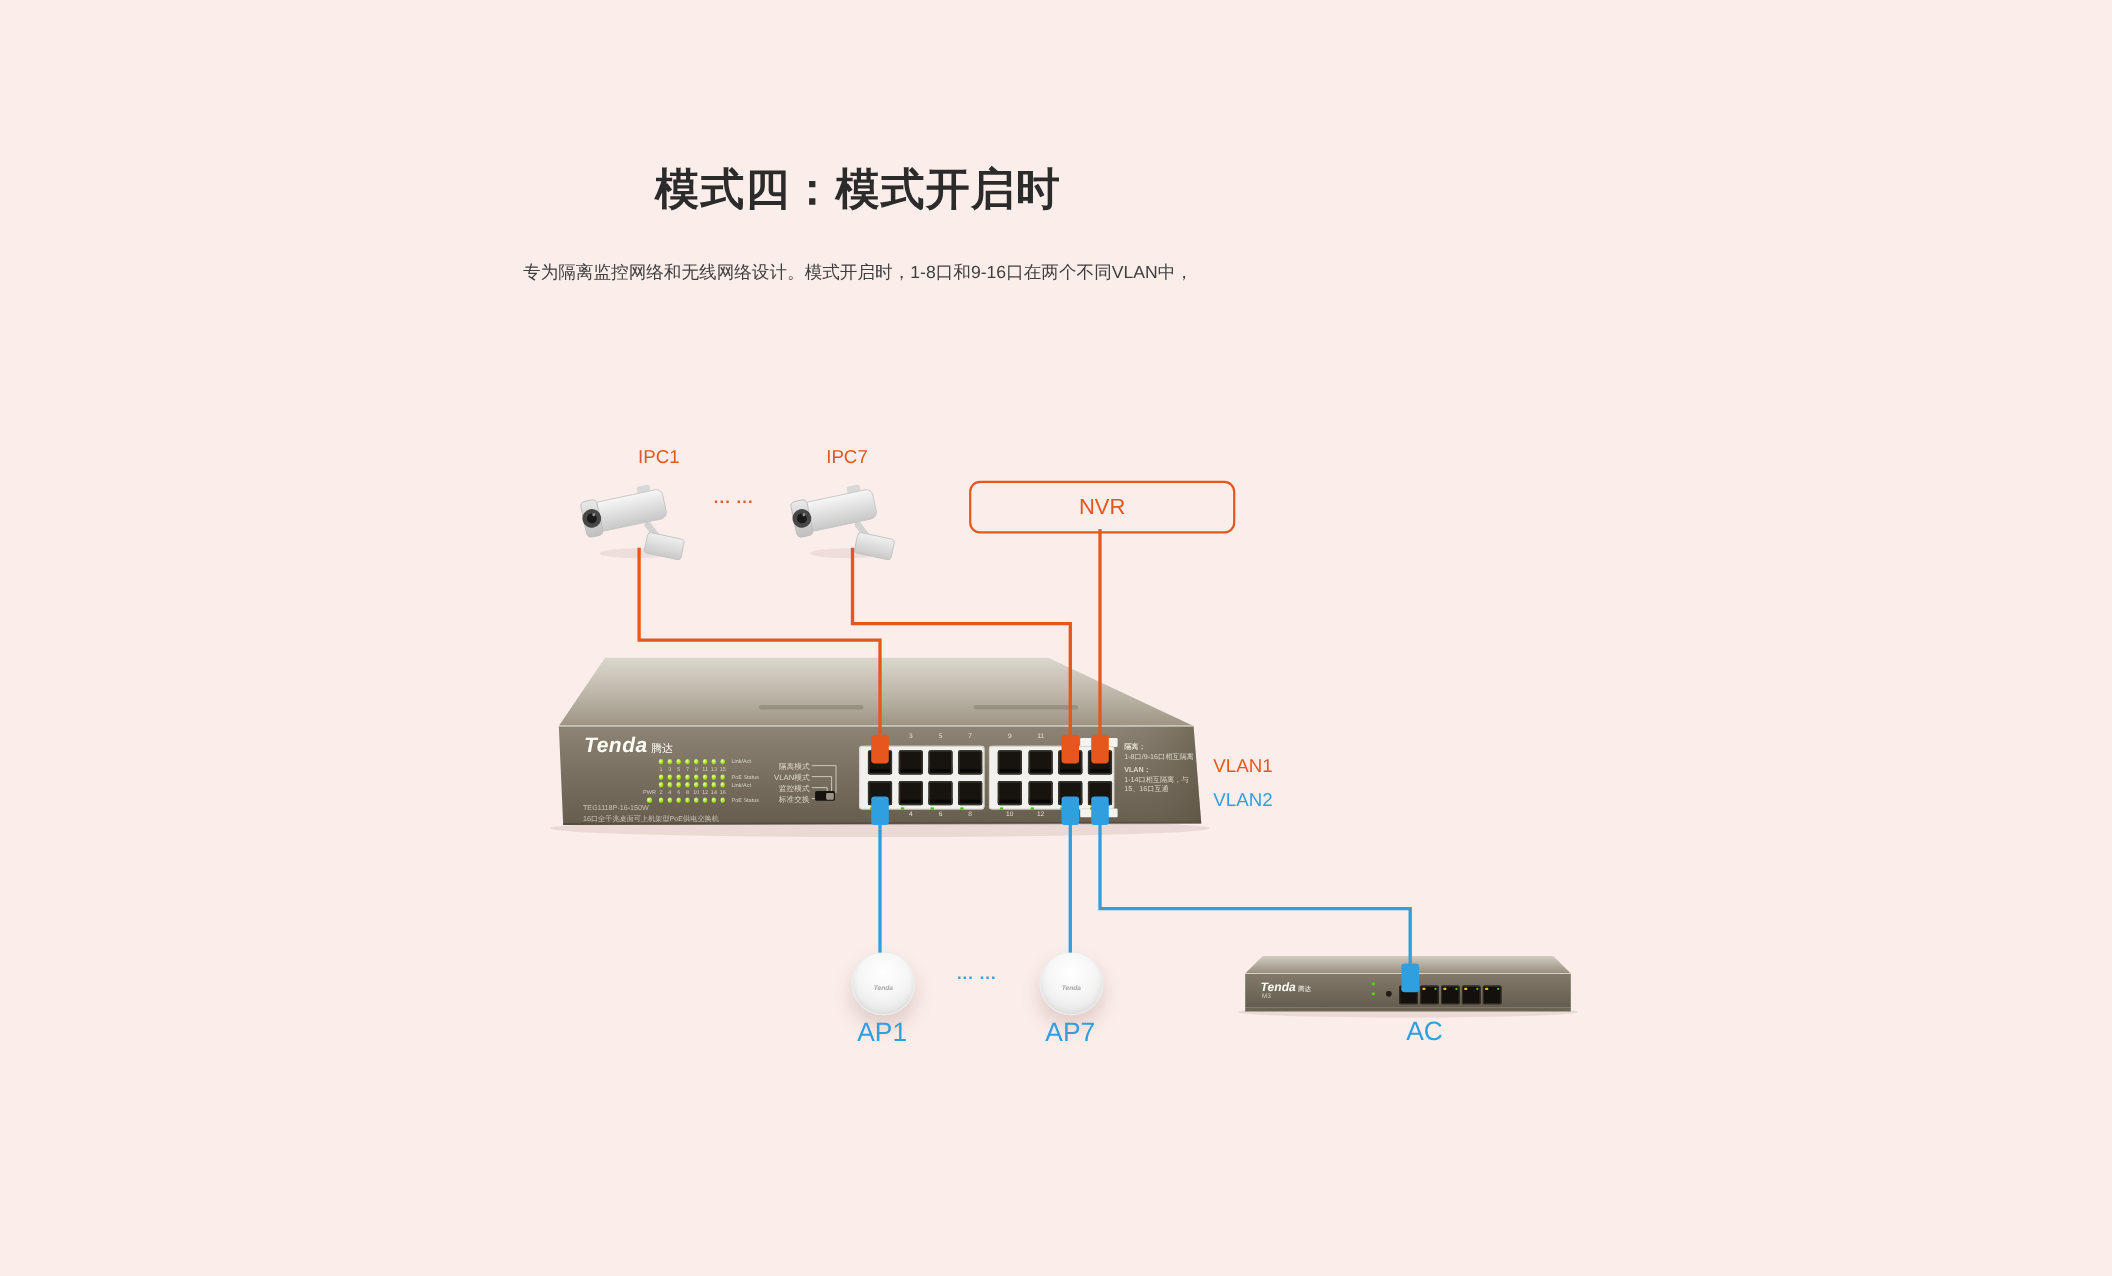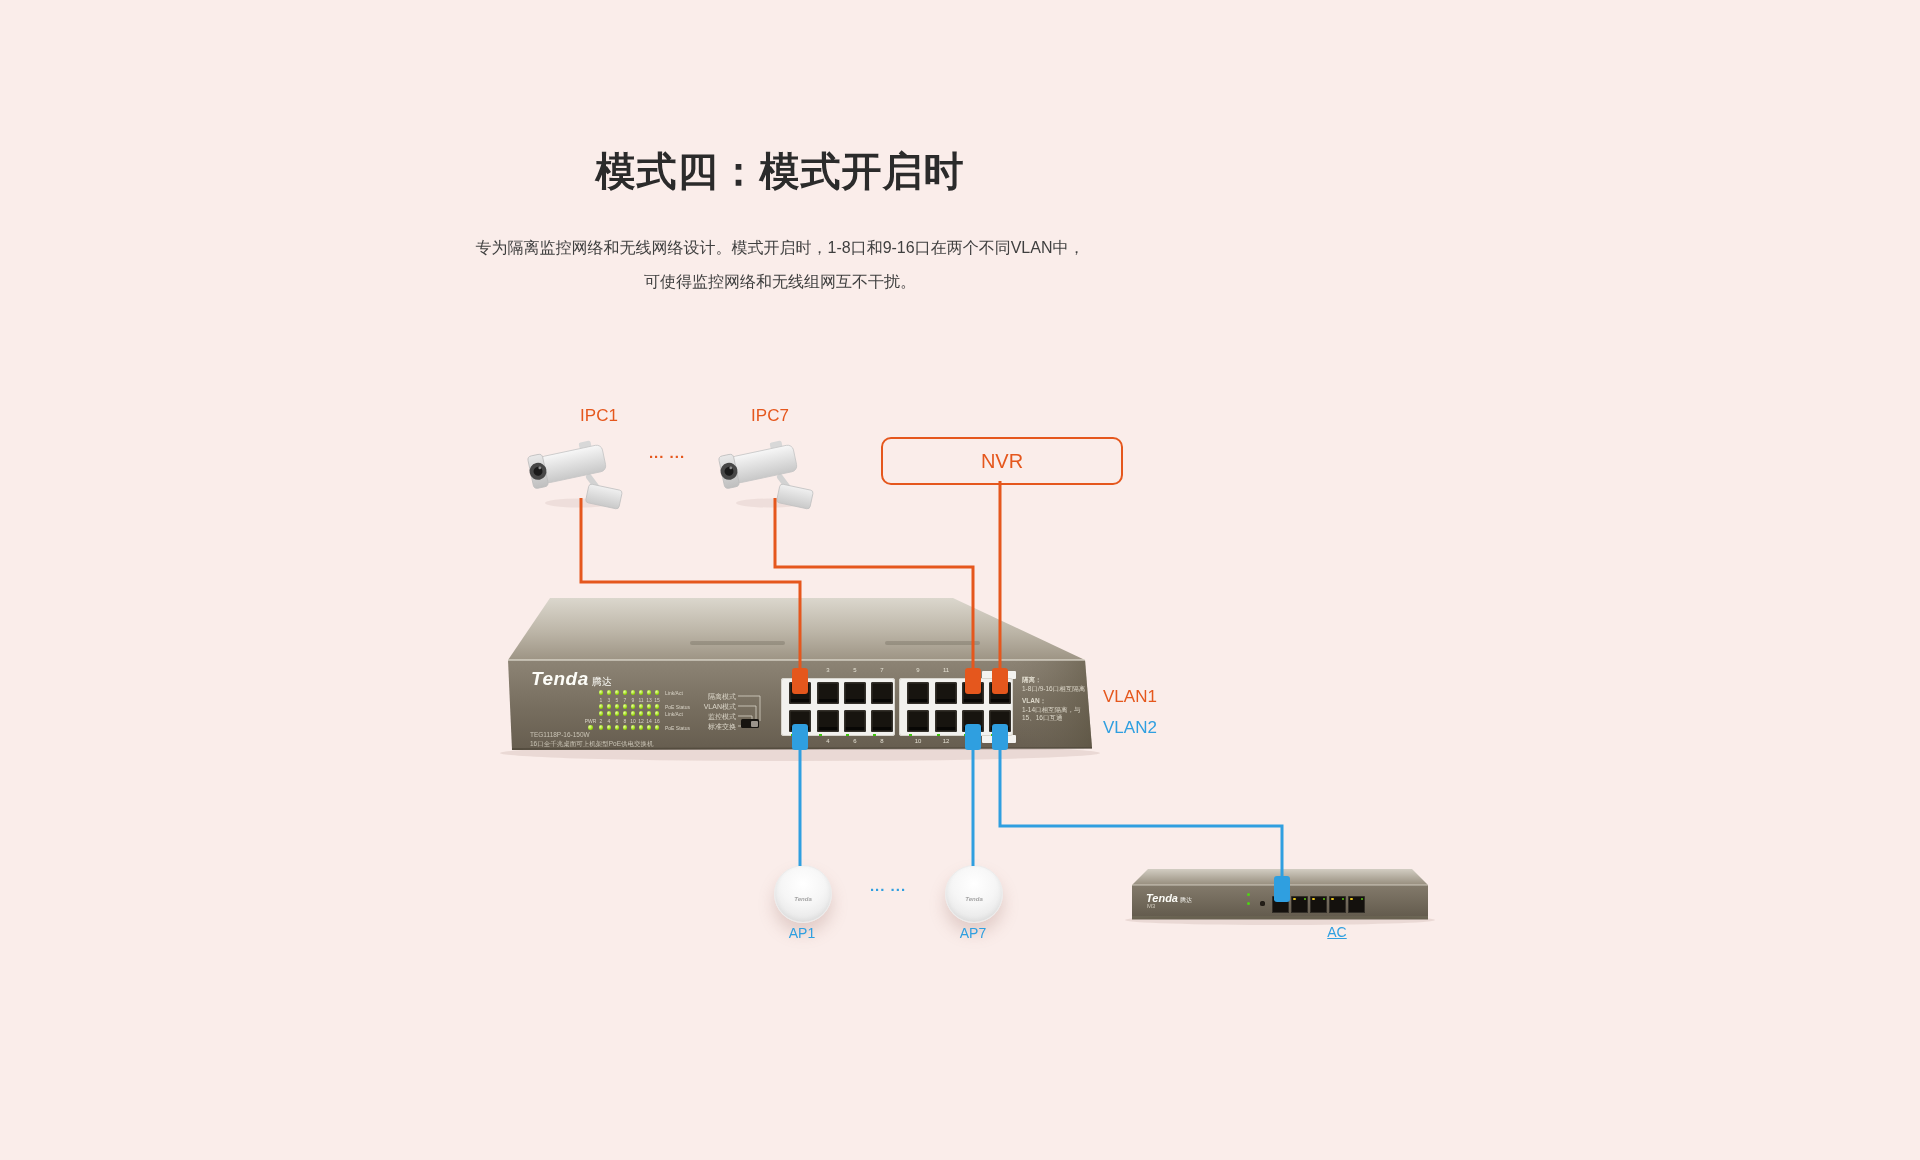--- a/index.html
+++ b/index.html
@@ -18,21 +18,21 @@
   .lbl-orange{color:#e5571d;} .lbl-blue{color:#2f9fe0;}
   .lbl-ipc{top:406px;width:60px;text-align:center;font-size:17px;}
   .dots{font-size:15px;font-weight:bold;letter-spacing:1px;text-align:center;width:60px;}
   .dots-orange{left:637px;top:444px;}
   .dots-blue{left:858px;top:877px;}
   .nvr-box{left:881px;top:437px;width:238px;height:44px;border:2px solid #e5571d;border-radius:10px;
            display:flex;align-items:center;justify-content:center;font-size:20px;color:#e5571d;}
   .lbl-vlan{font-size:17px;}
   .lbl-vlan1{left:1103px;top:687px;}
   .lbl-vlan2{left:1103px;top:718px;}
-  .lbl-ap{top:925px;width:60px;text-align:center;font-size:14px;}
+  .lbl-ap{top:925px;width:60px;text-align:center;font-size:24px;}
 
   
   .sw-logo{left:531px;top:668px;color:#fdfdf8;}
   .sw-logo .en{font-size:19px;font-weight:bold;font-style:italic;letter-spacing:.5px;}
   .sw-logo .cn{font-size:10px;margin-left:3px;}
   .sw-model{left:530px;top:731px;font-size:6.5px;color:#c9c3b5;white-space:nowrap;}
   .sw-model-desc{left:530px;top:740px;font-size:6.5px;color:#c9c3b5;white-space:nowrap;}
 
   #led-panel{left:584px;top:689px;}
   .led-row{display:flex;align-items:center;height:7px;}
@@ -170,21 +170,20 @@
         <rect x="-45" y="-18" width="15" height="33" rx="4" fill="url(#gCamHood)" stroke="#bdbdbd" stroke-width="0.8"></rect>
         <circle cx="-37.5" cy="-1.5" r="8.5" fill="#474747"></circle>
         <circle cx="-37.5" cy="-1.5" r="4.5" fill="#1a1a1a"></circle>
         <circle cx="-35" cy="-4.5" r="1.4" fill="#8f8f8f"></circle>
       </g>
     </g>
   </svg>
 
   <div class="abs title">模式四：模式开启时</div>
   <div class="abs desc desc1">专为隔离监控网络和无线网络设计。模式开启时，1-8口和9-16口在两个不同VLAN中，</div>
-  <div class="abs desc desc2">可使得监控网络和无线组网互不干扰。</div>
 
   <div class="abs lbl-ipc lbl-orange" style="left:569px;text-align:center;">IPC1</div>
   <div class="abs lbl-ipc lbl-orange" style="left:740px;">IPC7</div>
   <div class="abs dots dots-orange lbl-orange">... ...</div>
 
   <div class="abs nvr-box">
     <span>NVR</span>
   </div>
 
   <div class="abs sw-logo">
@@ -416,21 +415,21 @@
   <div class="abs ac-led ac-led1"></div>
   <div class="abs ac-led ac-led2"></div>
   <div class="abs ac-reset"></div>
   <div class="abs" id="ac-ports">
       <div class="ac-port" style="left: 0px;"></div>
       <div class="ac-port" style="left: 19px;"></div>
       <div class="ac-port" style="left: 38px;"></div>
       <div class="ac-port" style="left: 57px;"></div>
       <div class="ac-port" style="left: 76px;"></div>
     </div>
-  <div class="abs lbl-ap lbl-blue" style="left:1307px;top:924px;text-decoration:underline;">AC</div>
+  <div class="abs lbl-ap lbl-blue" style="left:1265px;top:924px;">AC</div>
 
   <svg id="wire-layer" class="layer" width="1920" height="1160">
       <polyline points="581,498 581,582 800,582 800,674" fill="none" stroke="#e5571d" stroke-width="3"></polyline>
       <polyline points="775,498 775,567 973,567 973,674" fill="none" stroke="#e5571d" stroke-width="3"></polyline>
       <polyline points="1000,481 1000,674" fill="none" stroke="#e5571d" stroke-width="3"></polyline>
       <polyline points="800,744 800,866" fill="none" stroke="#2f9fe0" stroke-width="3"></polyline>
       <polyline points="973,744 973,866" fill="none" stroke="#2f9fe0" stroke-width="3"></polyline>
       <polyline points="1000,744 1000,826 1282,826 1282,880" fill="none" stroke="#2f9fe0" stroke-width="3"></polyline>
       <rect x="792" y="668" width="16" height="26" rx="3" fill="#e5571d"></rect>
       <rect x="965" y="668" width="16" height="26" rx="3" fill="#e5571d"></rect>

